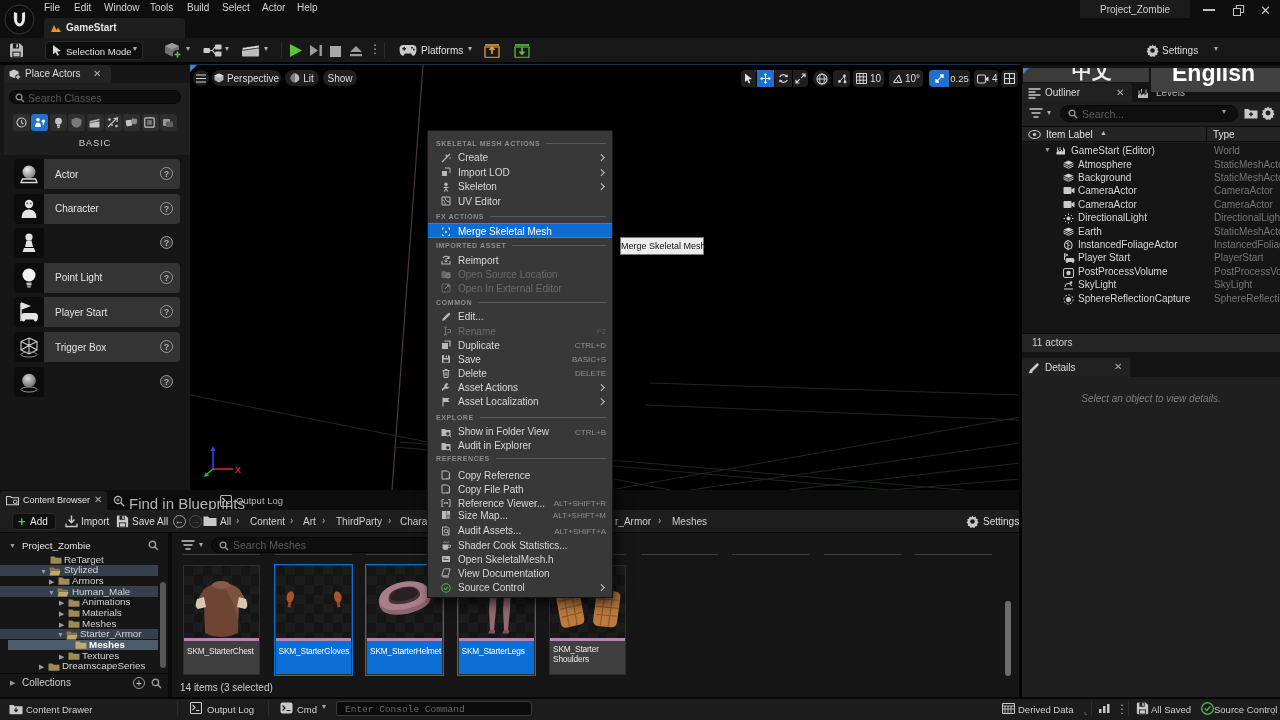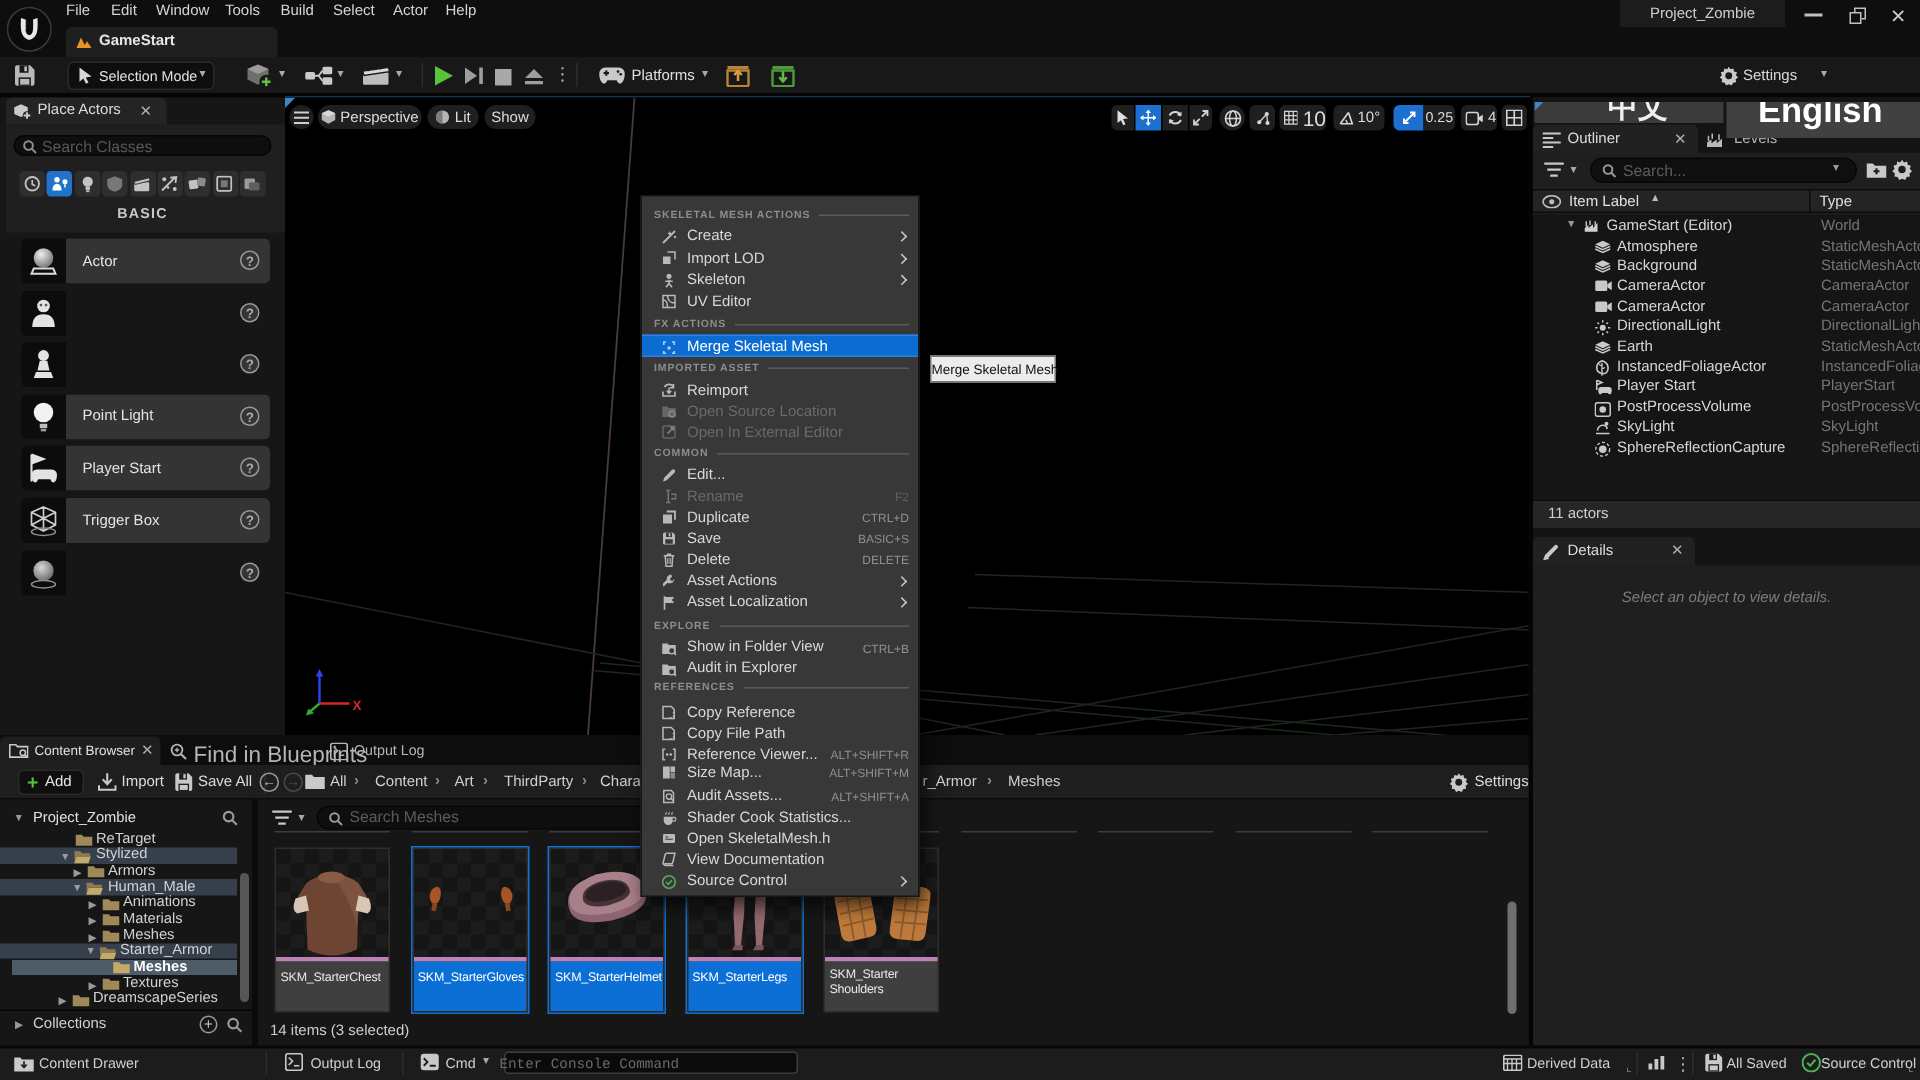--- a/index.html
+++ b/index.html
@@ -219,21 +219,21 @@
     <rect x="6.5" y="1.5" width="5.5" height="5.5" rx="1" transform="rotate(10 9 4)" fill="#8a8a8a"></rect>
   </svg>
 <svg class="a" style="left:144px;top:117px;" width="11" height="11" viewBox="0 0 11 11">
     <rect x="0.8" y="0.8" width="9.4" height="9.4" rx="1" fill="none" stroke="#c3c3c3" stroke-width="1.2"></rect>
     <rect x="3.2" y="3.2" width="4.6" height="4.6" fill="#c3c3c3" opacity="0.5"></rect>
   </svg>
 <svg class="a" style="left:162px;top:117px;" width="12" height="11" viewBox="0 0 12 11">
     <rect x="1" y="2" width="7" height="7" rx="1" fill="#9a9a9a"></rect>
     <rect x="4" y="4.5" width="7" height="5.5" rx="1" fill="#5f5f5f"></rect>
   </svg>
-<div class="a" style="left:0;top:137px;width:190px;height:16px;color:#c9c9c9;font-size:9.5px;font-weight:bold;text-align:center;letter-spacing:0.8px;">BASIC</div>
+<div class="a" style="left:0;top:137px;width:190px;height:16px;color:#c9c9c9;font-size:9.5px;font-weight:normal;text-align:center;letter-spacing:0.8px;">BASIC</div>
 
 <div class="a arow" style="top:159px;">
     <div class="ic">
       <svg width="22" height="22" viewBox="0 0 22 22">
         <defs>
           <radialGradient id="sp" cx="0.38" cy="0.32" r="0.75">
             <stop offset="0" stop-color="#efefef"></stop>
             <stop offset="1" stop-color="#6f6f6f"></stop>
           </radialGradient>
         </defs>
@@ -246,20 +246,21 @@
   </div>
 <div class="a arow" style="top:193.6px;">
     <div class="ic">
       <svg width="20" height="22" viewBox="0 0 20 22">
         <circle cx="10" cy="6" r="4.2" fill="#e3e3e3"></circle>
         <path d="M2.5 20 Q2.5 11.5 10 11.5 Q17.5 11.5 17.5 20 Z" fill="#e3e3e3"></path>
         <circle cx="8.3" cy="5.4" r="0.9" fill="#555"></circle>
         <circle cx="11.7" cy="5.4" r="0.9" fill="#555"></circle>
       </svg>
     </div>
+    <div class="lb">Character</div>
     <div class="qm">?</div>
   </div>
 <div class="a arow" style="top:228.2px;">
     <div class="ic">
       <svg width="16" height="22" viewBox="0 0 16 22">
         <circle cx="8" cy="5" r="3.6" fill="#e3e3e3"></circle>
         <path d="M5.5 8.5 h5 L12 15 h-8 Z" fill="#e3e3e3"></path>
         <path d="M3 16 h10 l1.5 4 h-13 Z" fill="#e3e3e3"></path>
       </svg>
     </div>
@@ -388,21 +389,21 @@
       <circle cx="3.5" cy="8.5" r="1.4" fill="#d5d5d5"></circle>
       <circle cx="8.5" cy="3" r="1.4" fill="#d5d5d5"></circle>
       <circle cx="9" cy="9" r="1.4" fill="#d5d5d5"></circle>
       <path d="M3.5 8.5 L8.5 3 M8.5 3 L9 9" stroke="#d5d5d5" stroke-width="0.9" fill="none"></path>
     </svg>
   </div>
 <div class="a pill" style="left:853px;top:70px;width:31px;height:17px;border-radius:4px;justify-content:flex-start;padding-left:3px;">
     <svg width="11" height="11" viewBox="0 0 11 11" style="margin-right:3px;">
       <path d="M0.5 0.5 h10 v10 h-10 Z M0.5 3.8 h10 M0.5 7.2 h10 M3.8 0.5 v10 M7.2 0.5 v10" stroke="#d5d5d5" stroke-width="1" fill="none"></path>
     </svg>
-    <span style="font-size:14px;">10</span>
+    <span style="font-size:10px;">10</span>
   </div>
 <div class="a pill" style="left:889px;top:70px;width:34px;height:17px;border-radius:4px;justify-content:flex-start;padding-left:3px;">
     <svg width="11" height="11" viewBox="0 0 11 11" style="margin-right:2px;">
       <path d="M1.5 9.5 L9.5 9.5 L7 2 M1.5 9.5 L7 2" stroke="#d5d5d5" stroke-width="1.1" fill="none"></path>
       <path d="M5 7 A3 3 0 0 1 6.2 9.4" stroke="#d5d5d5" stroke-width="1" fill="none"></path>
     </svg>
     <span style="font-size:10px;">10°</span>
   </div>
 <div class="a" style="left:929px;top:70px;width:20px;height:17px;background:#1d6fd0;border-radius:4px 0 0 4px;display:flex;align-items:center;justify-content:center;">
     <svg width="11" height="11" viewBox="0 0 11 11">
@@ -824,21 +825,21 @@
   </svg>
 <div class="a" style="left:207px;top:703.5px;color:#d0d0d0;font-size:9.5px;">Output Log</div>
 <div class="a sep" style="left:268px;top:701px;height:15px;background:#2e2e2e;"></div>
 <svg class="a" style="left:280px;top:702px;" width="13" height="12" viewBox="0 0 13 12">
     <rect x="0.5" y="0.5" width="12" height="11" rx="2" fill="#c9c9c9"></rect>
     <path d="M2.5 3.5 L5 6 L2.5 8.5 M6.5 8.5 h4" stroke="#1c1c1c" stroke-width="1.2" fill="none"></path>
   </svg>
 <div class="a" style="left:297px;top:703.5px;color:#d0d0d0;font-size:9.5px;">Cmd</div>
 <div class="a" style="left:322px;top:702px;color:#aaa;font-size:8px;">▾</div>
 <div class="a" style="left:336px;top:700.5px;width:196px;height:15px;background:#0b0b0b;border:1px solid #3c3c3c;border-radius:3px;"></div>
-<div class="a" style="left:333px;top:703.5px;color:#6a6a6a;font-size:9.5px;font-family:'Liberation Mono',monospace;">Enter Console Command</div>
+<div class="a" style="left:345px;top:703.5px;color:#6a6a6a;font-size:9.5px;font-family:'Liberation Mono',monospace;">Enter Console Command</div>
 <svg class="a" style="left:1002px;top:703px;" width="13" height="11" viewBox="0 0 13 11">
     <rect x="0.5" y="0.5" width="12" height="10" rx="1" fill="none" stroke="#c9c9c9" stroke-width="1.1"></rect>
     <path d="M0.5 3 h12 M3 3 v7.5 M6 3 v7.5 M9 3 v7.5 M0.5 6 h12" stroke="#c9c9c9" stroke-width="0.9"></path>
   </svg>
 <div class="a" style="left:1018px;top:703.5px;color:#d0d0d0;font-size:9.5px;">Derived Data</div>
 <div class="a" style="left:1084px;top:707px;color:#888;font-size:8px;">⌞</div>
 <div class="a sep" style="left:1091px;top:701px;height:15px;background:#2e2e2e;"></div>
 <svg class="a" style="left:1098px;top:703px;" width="13" height="11" viewBox="0 0 13 11">
     <path d="M1 10 V6 h2.5 v4 M5 10 V3 h2.5 v7 M9 10 V1 h2.5 v9" fill="#c9c9c9"></path>
   </svg>

